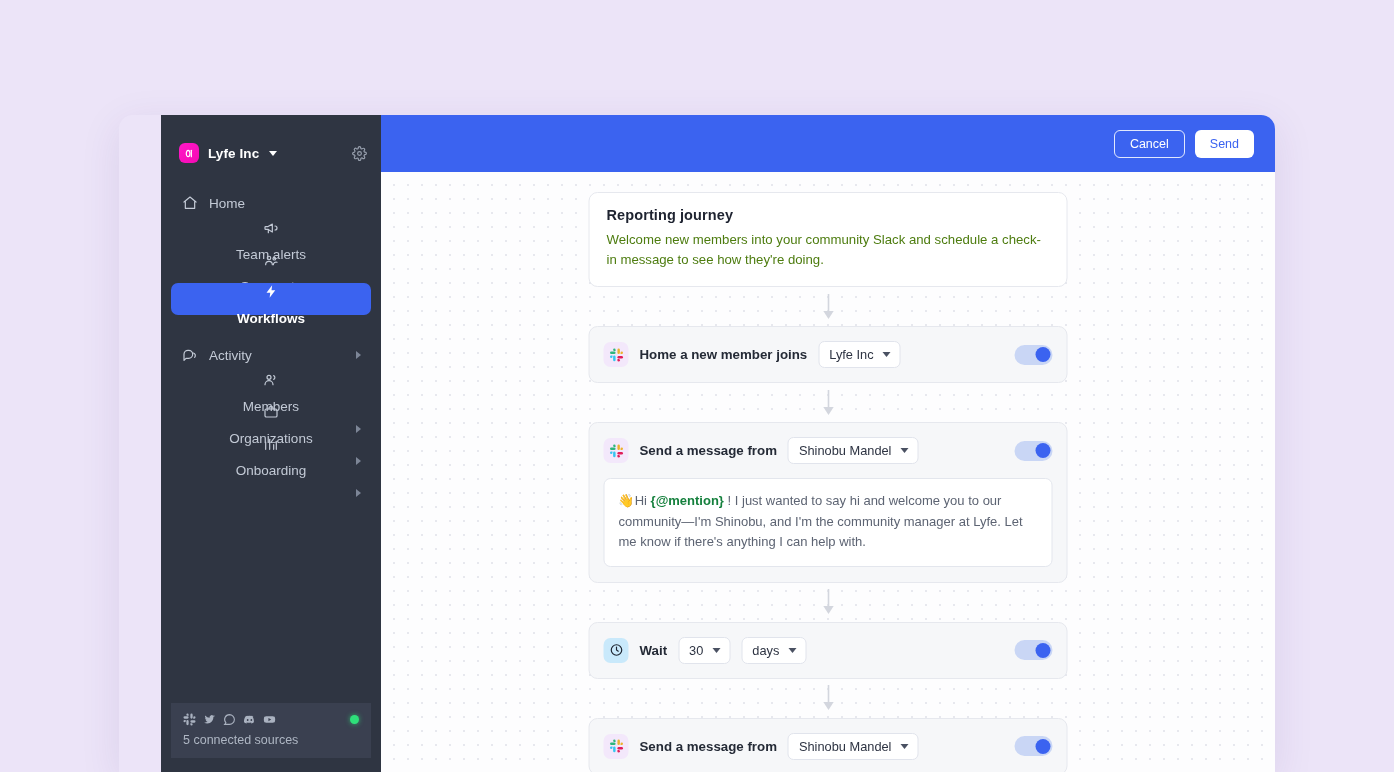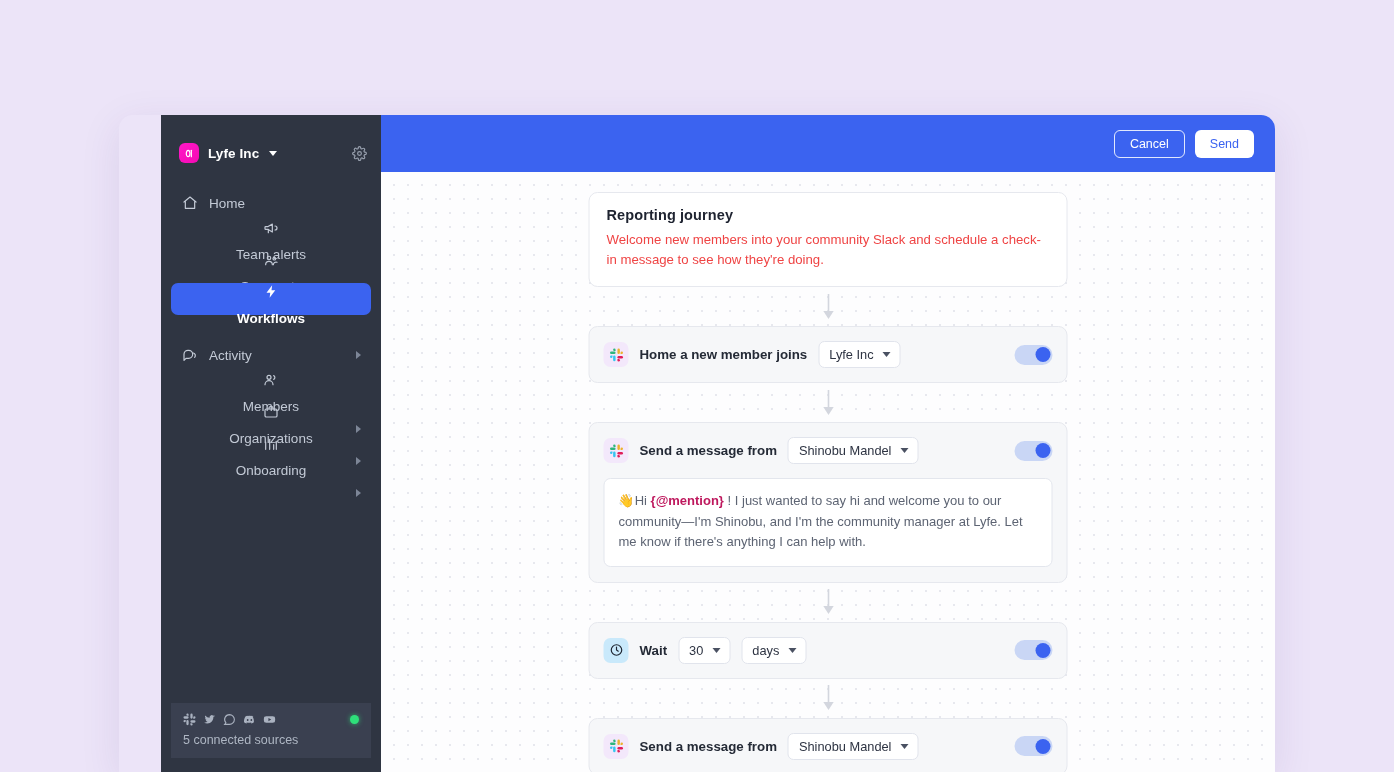--- a/index.html
+++ b/index.html
@@ -123,21 +123,21 @@
     left: 50%; transform: translateX(-50%);
     top: 20px;
     width: 479px;
   }
 
   .card-header {
     background: #fff; border: 1px solid #e6e8ee; border-radius: 9px;
     padding: 14px 17px 16px 17px;
   }
   .card-title { font-size: 14.5px; font-weight: 700; color: #1e2330; letter-spacing:.1px;}
-  .card-desc { font-size: 13.2px; color: #ef4444; line-height: 1.52; margin-top: 7px; }
+  .card-desc { font-size: 13.2px; color: #4d7c0f; line-height: 1.52; margin-top: 7px; }
 
   .arrow { height: 39px; display: flex; align-items: center; justify-content: center; }
   .arrow svg { display: block; }
 
   .step {
     background: #f6f7f9;
     border: 1px solid #e6e8ee;
     border-radius: 9px;
     overflow: hidden;
   }
@@ -182,21 +182,21 @@
   }
 
   .msg-box {
     margin: 0 14px 15px 14px;
     background: #fff;
     border: 1px solid #e3e6ed;
     border-radius: 7px;
     padding: 12px 14px 13px 14px;
     font-size: 13px; color: #5d6473; line-height: 1.58;
   }
-  .mention { color: #be185d; font-weight: 700; }
+  .mention { color: #15803d; font-weight: 700; }
   .emoji { font-size: 13px; }
 </style>
 </head>
 <body>
 
 <div class="page-bg"></div>
 
 <div class="app-window">
 
   <div class="sidebar">

